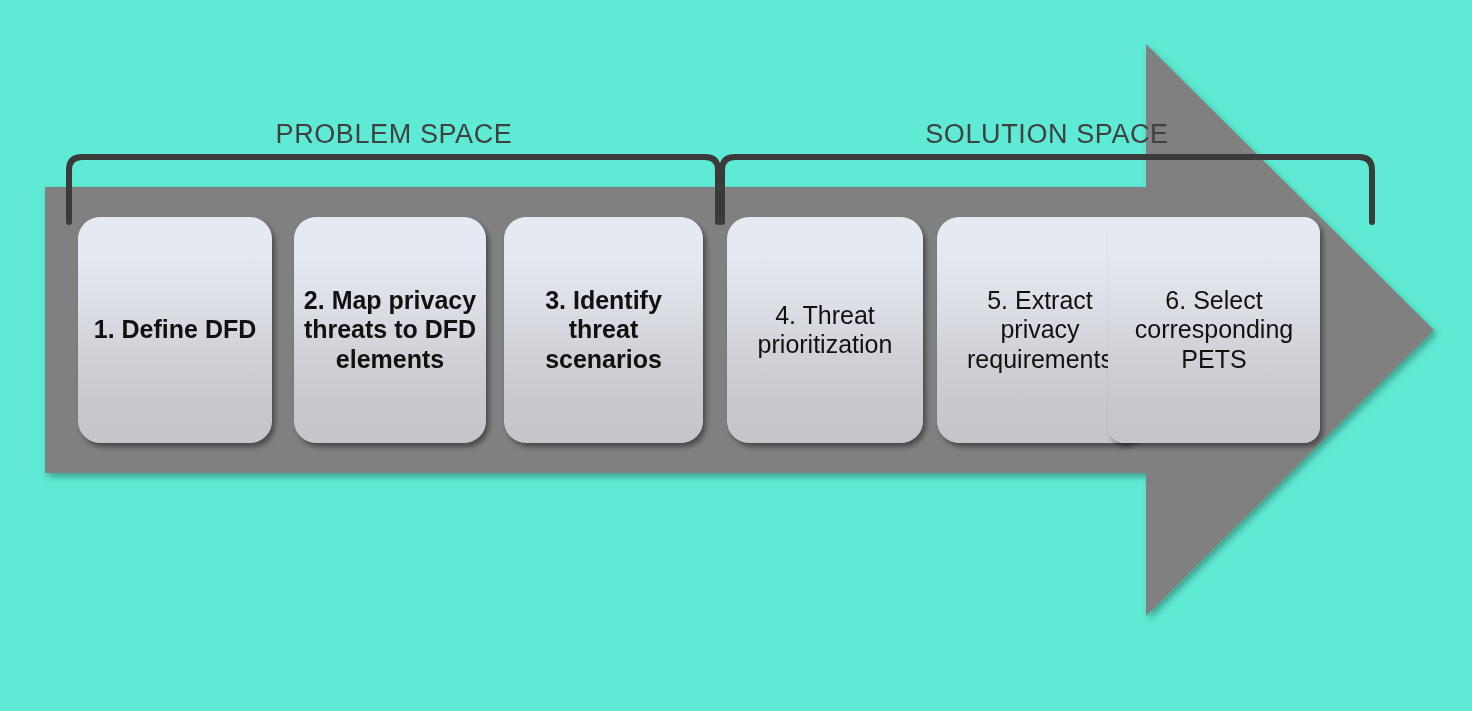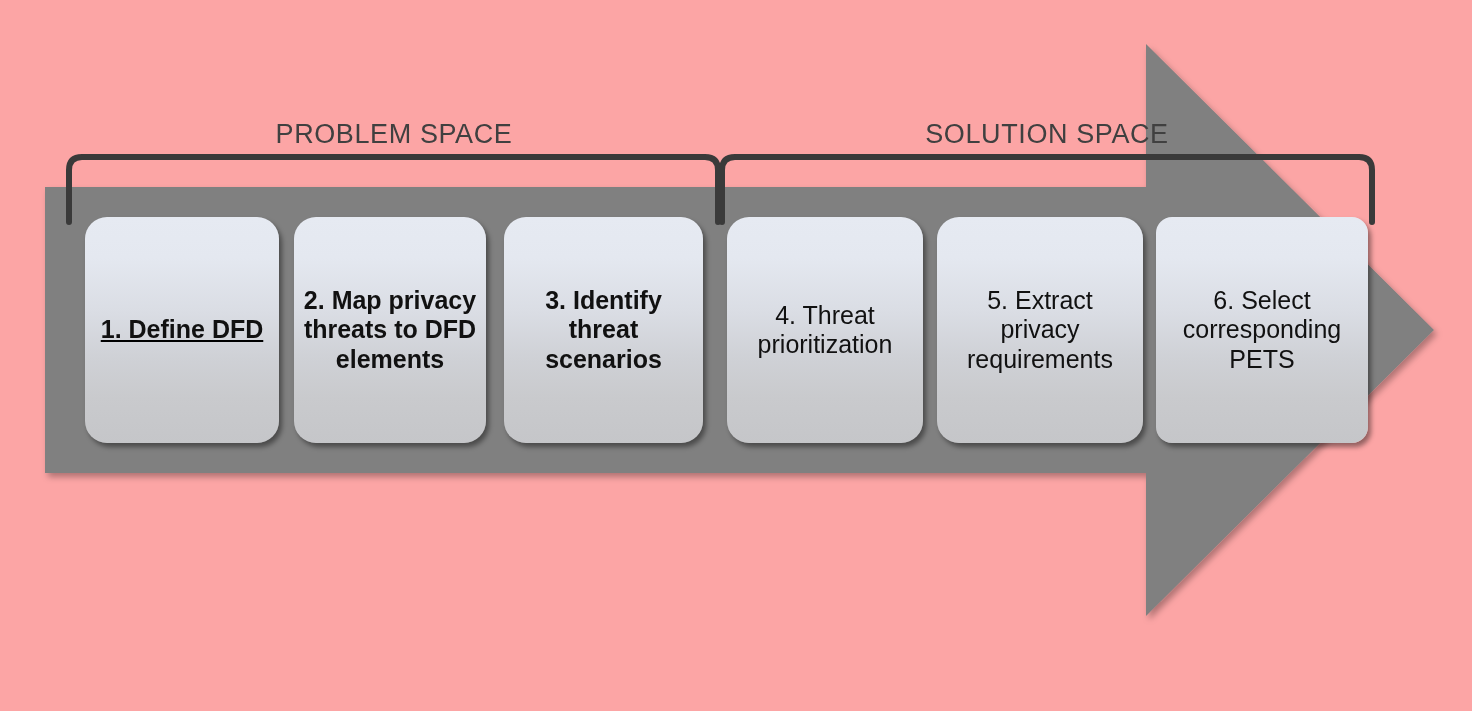--- a/index.html
+++ b/index.html
@@ -7,21 +7,21 @@
     padding: 0;
     background: #ffffff;
   }
   body {
     font-family: "Liberation Sans", sans-serif;
   }
   #canvas {
     position: relative;
     width: 1472px;
     height: 711px;
-    background: #fca5a5;
+    background: #5eead4;
     overflow: hidden;
   }
 
   
   .arrow-layer {
     position: absolute;
     left: 0;
     top: 0;
     width: 1472px;
     height: 711px;
@@ -88,26 +88,26 @@
   .step-text {
     color: #111111;
     font-size: 25px;
     line-height: 1.18;
     text-align: center;
     font-family: "Liberation Sans", sans-serif;
   }
   .step-text.bold { font-weight: 700; }
   .step-text.regular { font-weight: 400; }
 
-  #step-1 { left: 85px;   width: 194px; text-decoration: underline; }
+  #step-1 { left: 78px;   width: 194px; }
   #step-2 { left: 294px;  width: 192px; align-items: center; }
   #step-3 { left: 504px;  width: 199px; }
   #step-4 { left: 727px;  width: 196px; justify-content: flex-end; }
   #step-5 { left: 937px;  width: 206px; align-items: center; }
-  #step-6 { left: 1156px; width: 212px; border-radius: 16px; }
+  #step-6 { left: 1108px; width: 212px; border-radius: 16px; }
 </style>
 </head>
 <body>
 
 <div id="canvas">
 
   <svg class="arrow-layer" viewBox="0 0 1472 711" width="1472" height="711" aria-hidden="true">
     <defs>
       <filter id="arrow-shadow" x="-10%" y="-10%" width="130%" height="130%">
         <feDropShadow dx="3" dy="4" stdDeviation="3" flood-color="#000000" flood-opacity="0.30"></feDropShadow>

